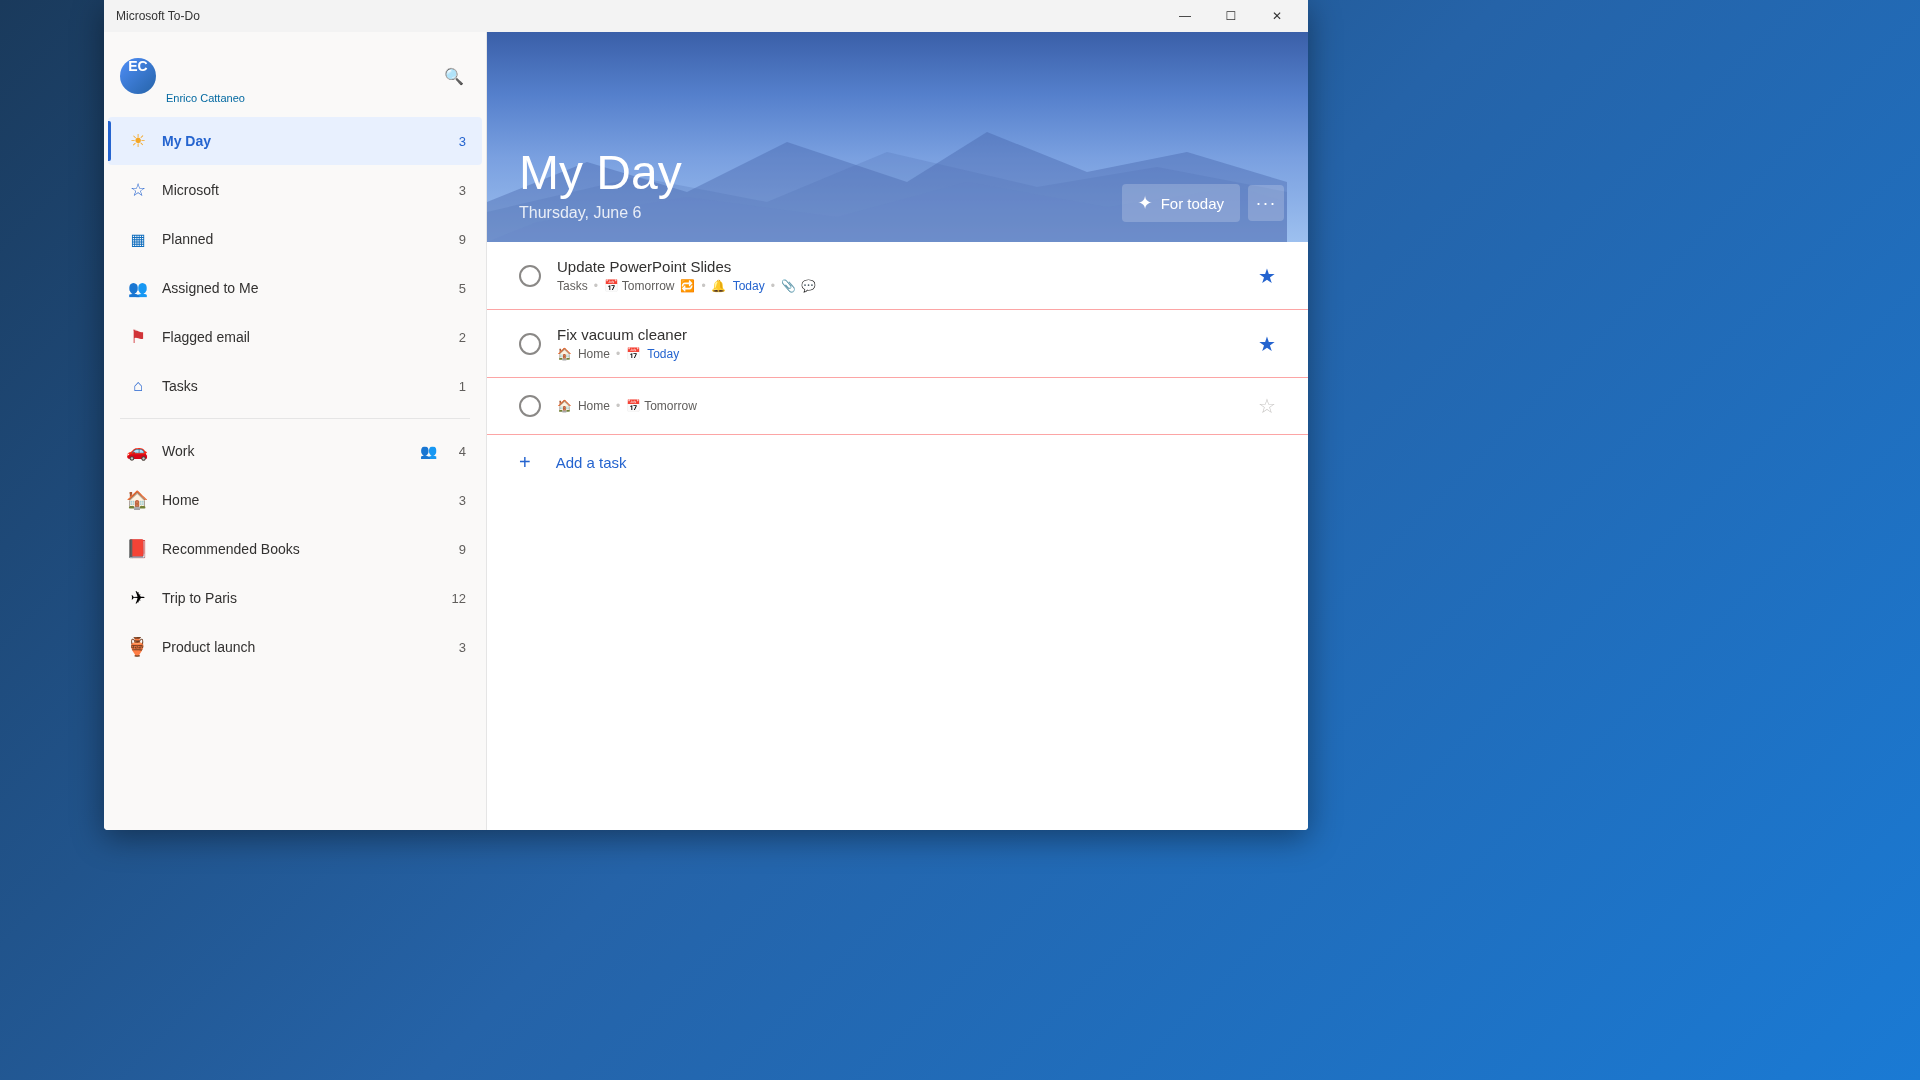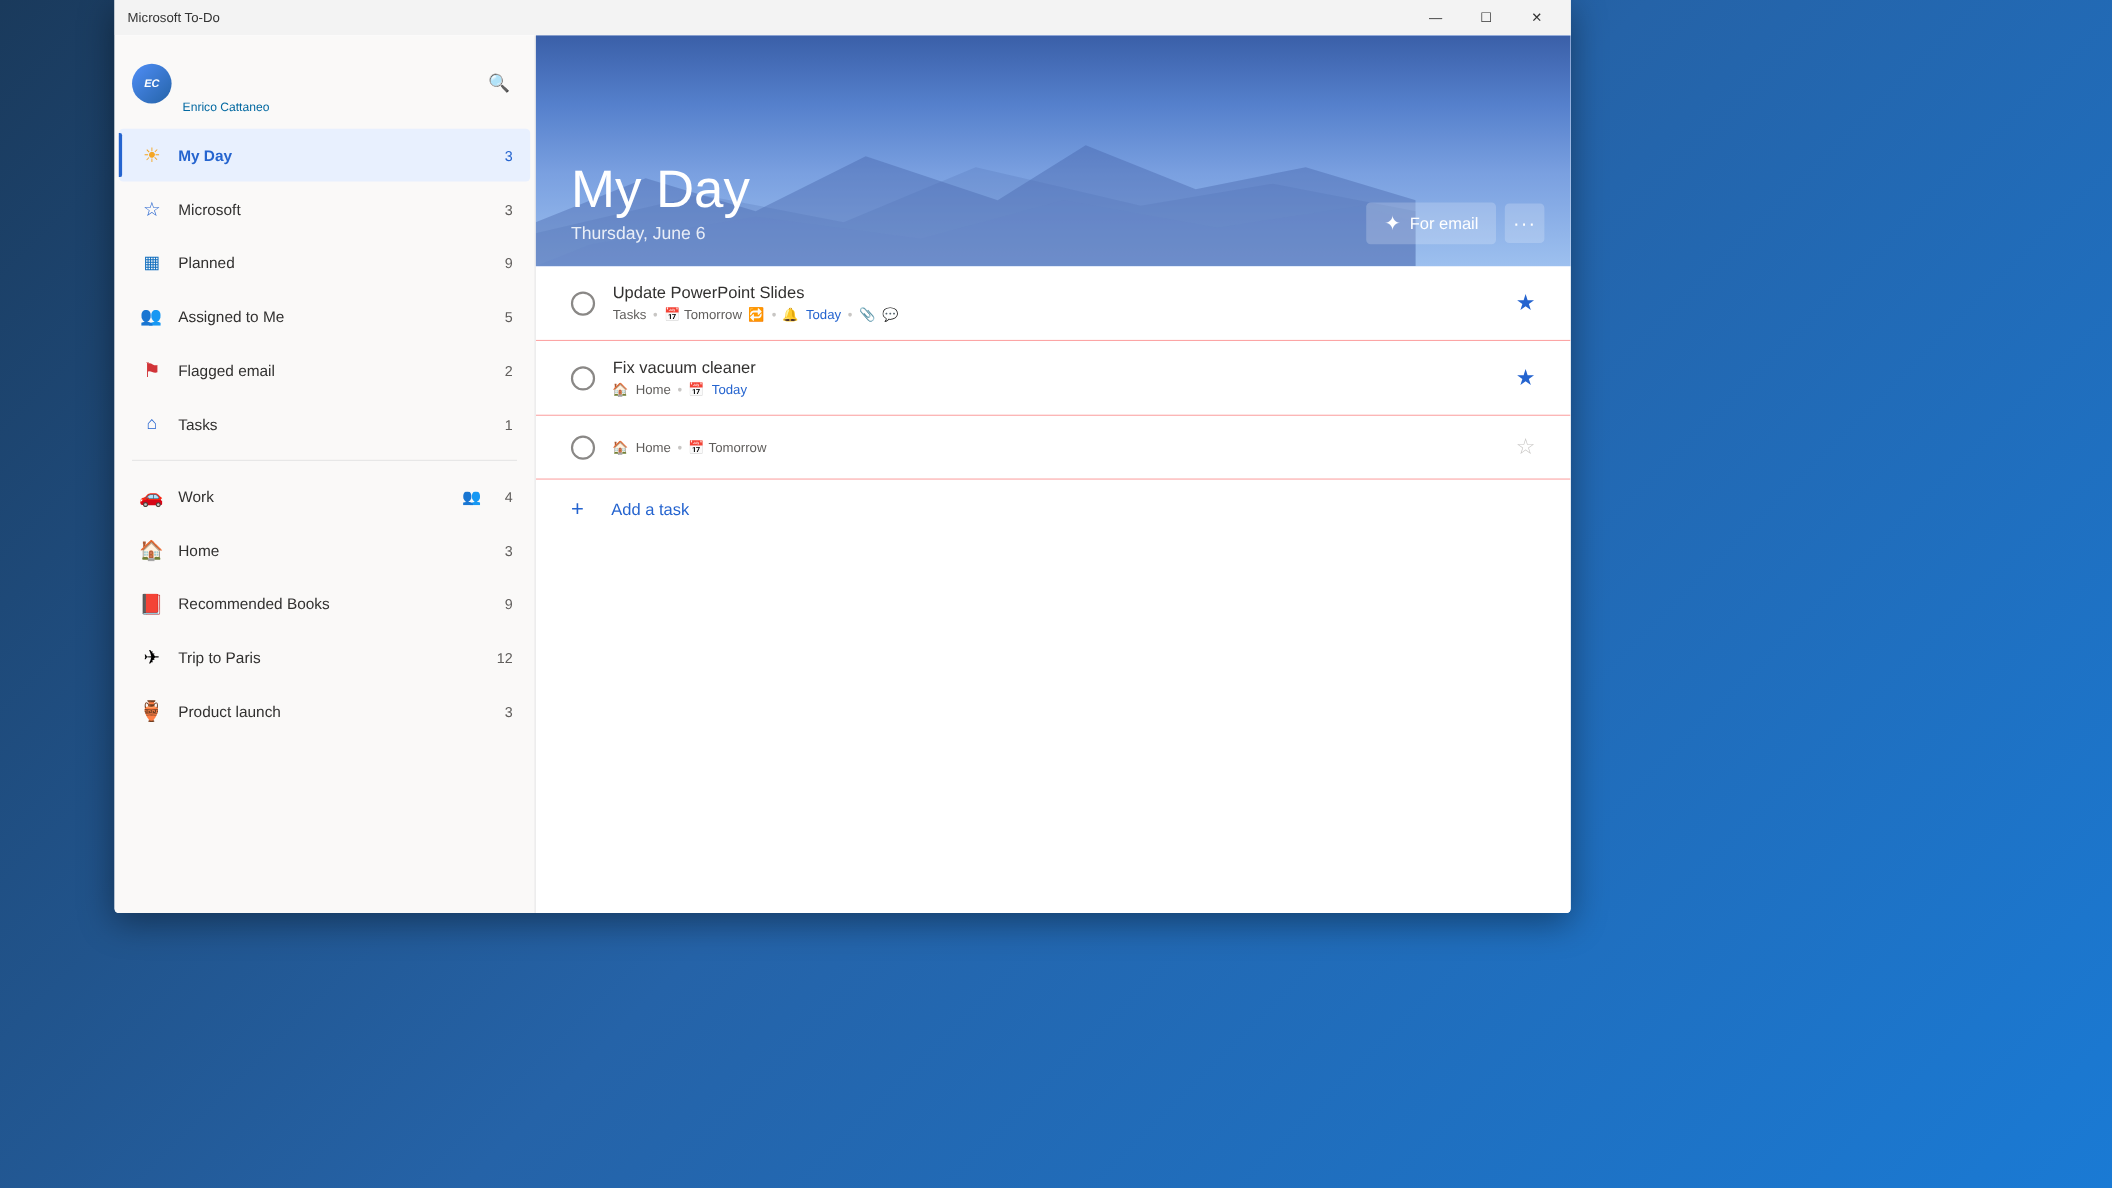--- a/index.html
+++ b/index.html
@@ -17,21 +17,21 @@
       position: absolute;
       inset: 0;
       background: linear-gradient(135deg, #1a3a5c 0%, #2563a8 50%, #1a7ad4 100%);
     }
 
     
     .app-window {
       position: absolute;
       left: 104px;
       top: 0;
-      width: 1324px;
+      width: 1204px;
       height: 830px;
       background: #fff;
       display: flex;
       flex-direction: column;
       border-radius: 0 0 4px 4px;
       overflow: hidden;
       box-shadow: 0 8px 32px rgba(0,0,0,0.4);
     }
 
     
@@ -95,27 +95,25 @@
       align-items: center;
       gap: 10px;
     }
 
     .avatar {
       width: 36px;
       height: 36px;
       border-radius: 50%;
       background: linear-gradient(135deg, #4f8ef7, #2563a8);
       display: flex;
-      align-items: center;
       justify-content: center;
       color: #fff;
-      font-size: 10px;
+      font-size: 14px;
       font-weight: 600;
       flex-shrink: 0;
-      font-style: italic;
     }
 
     .user-name {
       font-size: 11px;
       color: #0369a1;
       font-weight: 400;
       margin-top: 44px;
     }
 
     .search-btn {
@@ -495,21 +493,21 @@
           <polygon points="0,120 0,90 150,55 280,80 400,30 550,65 670,45 800,70 800,120" fill="rgba(80,110,180,0.25)"></polygon>
           <polygon points="0,120 50,100 200,75 350,95 480,60 620,85 750,65 800,80 800,120" fill="rgba(100,130,200,0.2)"></polygon>
         </svg>
         <div class="header-content">
           <div class="main-title">My Day</div>
           <div class="main-subtitle">Thursday, June 6</div>
         </div>
         <div class="header-actions">
           <button class="for-today-btn">
             <span style="font-size:18px;">✦</span>
-            <span>For email</span>
+            <span>For today</span>
           </button>
           <button class="more-btn">···</button>
         </div>
       </div>
 
       <div class="tasks-list">
 
         <div class="task-item">
           <div class="task-checkbox"></div>
           <div class="task-info">

